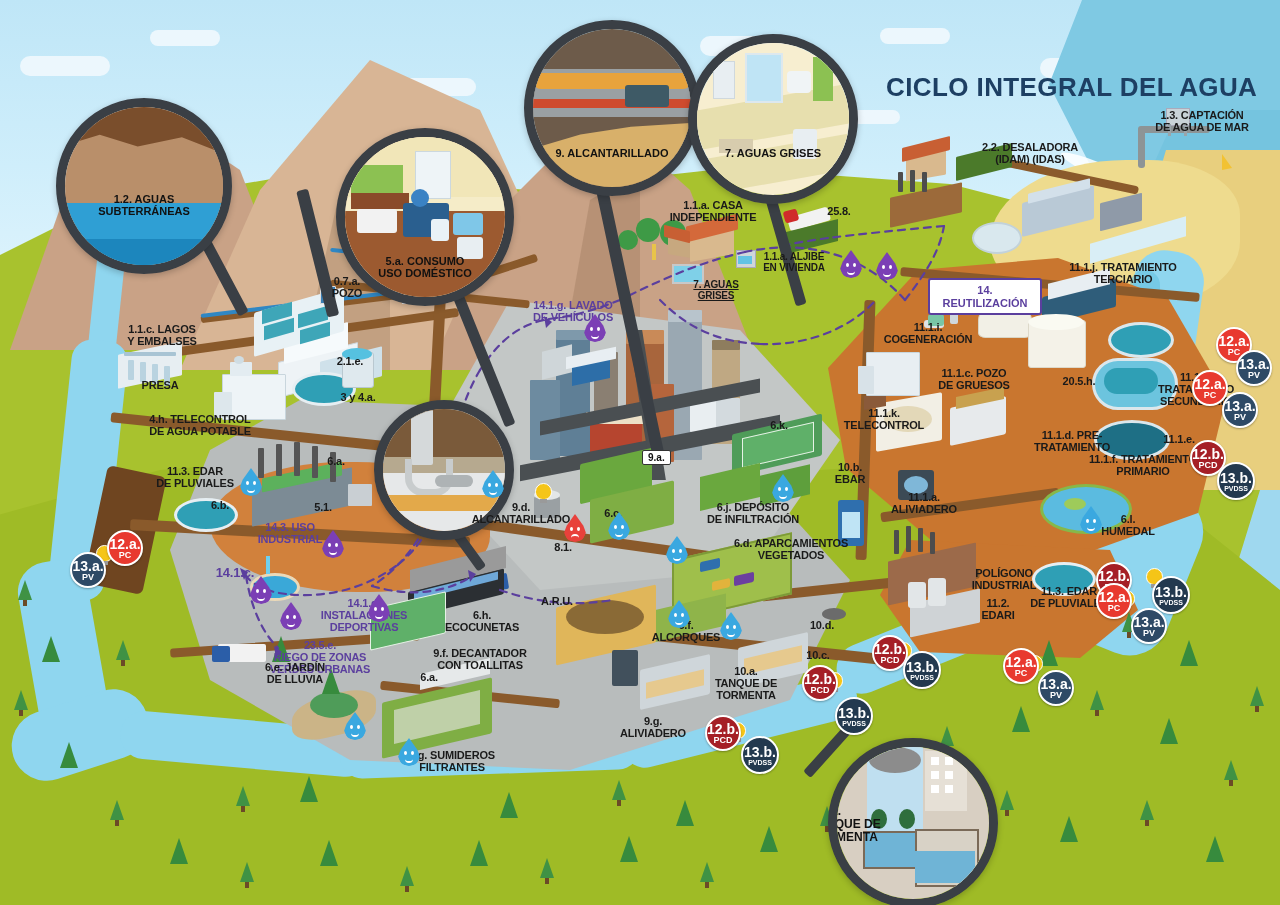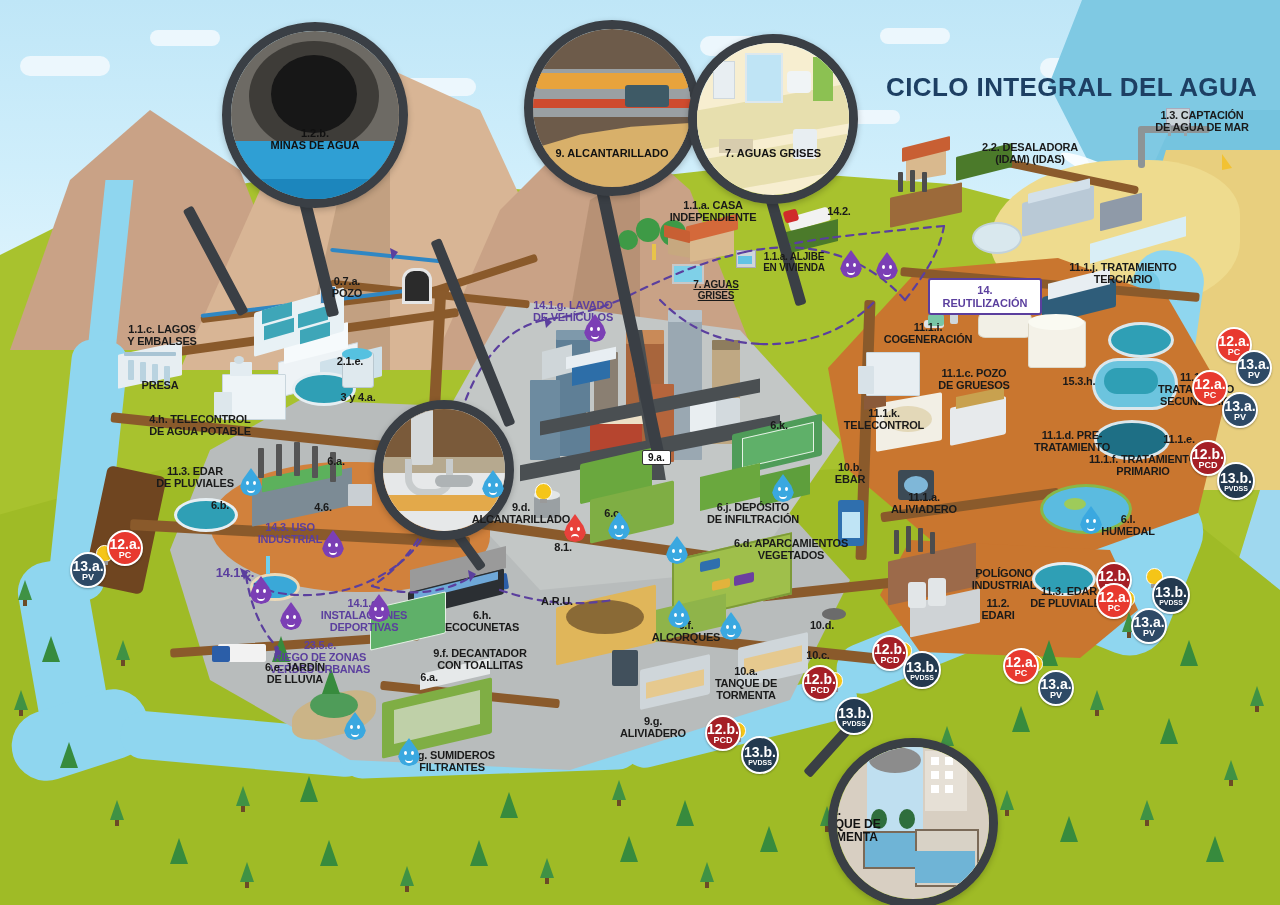--- a/index.html
+++ b/index.html
@@ -441,31 +441,47 @@
   </svg>
 
   <div class="magstem" style="left:182px;top:208px;width:11px;height:120px;transform:rotate(-28deg);"></div>
   <div class="magstem" style="left:296px;top:190px;width:12px;height:130px;transform:rotate(-14deg);"></div>
   <div class="magstem" style="left:430px;top:240px;width:11px;height:200px;transform:rotate(-22deg);"></div>
   <div class="magstem" style="left:594px;top:180px;width:12px;height:290px;transform:rotate(-12deg);"></div>
   <div class="magstem" style="left:760px;top:180px;width:11px;height:130px;transform:rotate(-16deg);"></div>
   <div class="magstem" style="left:436px;top:512px;width:10px;height:70px;transform:rotate(-36deg);"></div>
   <div class="magstem" style="left:842px;top:730px;width:10px;height:60px;transform:rotate(42deg);"></div>
 
-
-  <div class="mag" style="left:222px;top:22px;width:168px;height:168px;">
-    <div style="position:absolute;inset:0;background:#6d6a64;"></div>
-    <div style="position:absolute;left:18px;top:10px;width:130px;height:110px;border-radius:50%;background:#3e3c38;"></div>
-    <div style="position:absolute;left:40px;top:24px;width:86px;height:78px;border-radius:50%;background:#171717;"></div>
-    <div style="position:absolute;left:0;bottom:0;width:100%;height:58px;background:#2f9fd4;"></div>
-    <div style="position:absolute;left:0;bottom:0;width:100%;height:20px;background:#1c86bd;"></div>
-    <div class="magtext" style="top:96px;font-size:11px;">1.2.b.
-MINAS DE AGUA</div>
+  <div class="mag" style="left:56px;top:98px;width:158px;height:158px;">
+    <div style="position:absolute;inset:0;background:#b98f6a;"></div>
+    <div style="position:absolute;left:0;top:0;width:100%;height:66px;background:#7a4e2c;
+                clip-path:polygon(0 0,100% 0,100% 70%,74% 46%,46% 60%,22% 42%,0 58%);"></div>
+    <div style="position:absolute;left:0;bottom:0;width:100%;height:62px;background:#2f9fd4;"></div>
+    <div style="position:absolute;left:0;bottom:0;width:100%;height:26px;background:#1c86bd;"></div>
+    <div class="magtext" style="top:86px;font-size:11px;">1.2. AGUAS
+SUBTERRÁNEAS</div>
   </div>
 
+
+  <div class="mag" style="left:336px;top:128px;width:160px;height:160px;">
+    <div style="position:absolute;inset:0;background:#f5ecc8;"></div>
+    <div style="position:absolute;left:0;top:0;width:100%;height:60px;background:#f1e6b8;"></div>
+    <div style="position:absolute;left:6px;top:28px;width:52px;height:28px;background:#8cc152;"></div>
+    <div style="position:absolute;left:6px;top:56px;width:58px;height:16px;background:#8a4b2a;"></div>
+    <div style="position:absolute;left:70px;top:14px;width:34px;height:46px;background:#eef4f7;border:1px solid #ccd8de;"></div>
+    <div style="position:absolute;left:0;top:74px;width:100%;height:86px;background:#9c5a30;"></div>
+    <div style="position:absolute;left:12px;top:72px;width:40px;height:24px;background:#f2f2f2;border-radius:3px;"></div>
+    <div style="position:absolute;left:58px;top:66px;width:46px;height:34px;background:#2a5f8f;border-radius:3px;"></div>
+    <div style="position:absolute;left:66px;top:52px;width:18px;height:18px;border-radius:50%;background:#3a82c4;"></div>
+    <div style="position:absolute;left:86px;top:82px;width:18px;height:22px;background:#e9f2f7;border-radius:3px;"></div>
+    <div style="position:absolute;left:108px;top:76px;width:30px;height:22px;background:#7fc7e8;border-radius:3px;"></div>
+    <div style="position:absolute;left:112px;top:100px;width:26px;height:22px;background:#e8eef2;border-radius:3px;"></div>
+    <div class="magtext" style="top:118px;font-size:11px;">5.a. CONSUMO
+USO DOMÉSTICO</div>
+  </div>
 
   <div class="mag" style="left:524px;top:20px;width:158px;height:158px;">
     <div style="position:absolute;inset:0;background:#6d5b4a;"></div>
     <div style="position:absolute;left:0;top:40px;width:100%;height:48px;background:#9aa0a3;"></div>
     <div style="position:absolute;left:0;top:44px;width:100%;height:16px;background:#e8a33c;border-radius:8px;"></div>
     <div style="position:absolute;left:0;top:70px;width:100%;height:9px;background:#cf4b2e;"></div>
     <div style="position:absolute;left:92px;top:56px;width:44px;height:22px;background:#3e5a66;border-radius:3px;"></div>
     <div style="position:absolute;left:0;top:94px;width:100%;height:64px;background:#d8b06a;
                 clip-path:polygon(0 40%,30% 18%,62% 6%,100% 0,100% 100%,0 100%);"></div>
     <div class="magtext" style="top:118px;font-size:11px;">9. ALCANTARILLADO</div>
@@ -520,37 +536,37 @@
   <div class="lbl" style="left:1122px;top:110px;width:160px;font-size:11px;">1.3. CAPTACIÓN
 DE AGUA DE MAR</div>
   <div class="lbl" style="left:940px;top:142px;width:180px;font-size:11px;">2.2. DESALADORA
 (IDAM) (IDAS)</div>
   <div class="lbl" style="left:646px;top:200px;width:134px;font-size:11px;">1.1.a. CASA
 INDEPENDIENTE</div>
   <div class="lbl" style="left:734px;top:252px;width:120px;font-size:10px;">1.1.a. ALJIBE
 EN VIVIENDA</div>
   <div class="lbl" style="left:676px;top:280px;width:80px;font-size:10px;text-decoration:underline;">7. AGUAS
 GRISES</div>
-  <div class="lbl" style="left:818px;top:206px;width:42px;font-size:11px;">14.2.</div>
+  <div class="lbl" style="left:818px;top:206px;width:42px;font-size:11px;">25.8.</div>
   <div class="lbl" style="left:316px;top:276px;width:62px;font-size:11px;">0.7.a.
 POZO</div>
   <div class="lbl" style="left:104px;top:324px;width:116px;font-size:11px;">1.1.c. LAGOS
 Y EMBALSES</div>
   <div class="lbl" style="left:130px;top:380px;width:60px;font-size:11px;">PRESA</div>
   <div class="lbl" style="left:326px;top:356px;width:48px;font-size:11px;">2.1.e.</div>
   <div class="lbl" style="left:330px;top:392px;width:56px;font-size:11px;">3 y 4.a.</div>
   <div class="lbl" style="left:124px;top:414px;width:152px;font-size:11px;">4.h. TELECONTROL
 DE AGUA POTABLE</div>
   <div class="lbl" style="left:142px;top:466px;width:106px;font-size:11px;">11.3. EDAR
 DE PLUVIALES</div>
   <div class="lbl pur" style="left:240px;top:522px;width:100px;font-size:11px;">14.3. USO
 INDUSTRIAL</div>
   <div class="lbl" style="left:318px;top:456px;width:36px;font-size:11px;">6.a.</div>
   <div class="lbl" style="left:204px;top:500px;width:32px;font-size:11px;">6.b.</div>
-  <div class="lbl" style="left:306px;top:502px;width:34px;font-size:11px;">4.6.</div>
+  <div class="lbl" style="left:306px;top:502px;width:34px;font-size:11px;">5.1.</div>
   <div class="lbl pur" style="left:514px;top:300px;width:118px;font-size:11px;">14.1.g. LAVADO
 DE VEHÍCULOS</div>
   <div class="lbl" style="left:466px;top:502px;width:110px;font-size:11px;">9.d.
 ALCANTARILLADO</div>
   <div class="lbl" style="left:546px;top:542px;width:34px;font-size:11px;">8.1.</div>
   <div class="lbl" style="left:596px;top:508px;width:34px;font-size:11px;">6.c.</div>
   <div class="whitebox" style="left:642px;top:450px;">9.a.</div>
   <div class="lbl" style="left:762px;top:420px;width:34px;font-size:11px;">6.k.</div>
   <div class="lbl" style="left:692px;top:502px;width:122px;font-size:11px;">6.j. DEPÓSITO
 DE INFILTRACIÓN</div>
@@ -596,21 +612,21 @@
 TELECONTROL</div>
   <div class="lbl" style="left:1018px;top:430px;width:108px;font-size:11px;">11.1.d. PRE-
 TRATAMIENTO</div>
   <div class="lbl" style="left:1072px;top:454px;width:142px;font-size:11px;">11.1.f. TRATAMIENTO
 PRIMARIO</div>
   <div class="lbl" style="left:1134px;top:372px;width:124px;font-size:11px;">11.1.h.
 TRATAMIENTO
 SECUNDARIO</div>
   <div class="lbl" style="left:1040px;top:262px;width:166px;font-size:11px;">11.1.j. TRATAMIENTO
 TERCIARIO</div>
-  <div class="lbl" style="left:1052px;top:376px;width:54px;font-size:11px;">15.3.h.</div>
+  <div class="lbl" style="left:1052px;top:376px;width:54px;font-size:11px;">20.5.h.</div>
   <div class="lbl" style="left:1152px;top:434px;width:54px;font-size:11px;">11.1.e.</div>
   <div class="lbl" style="left:1096px;top:514px;width:64px;font-size:11px;">6.l.
 HUMEDAL</div>
   <div class="lbl" style="left:952px;top:568px;width:104px;font-size:11px;">POLÍGONO
 INDUSTRIAL</div>
   <div class="lbl" style="left:968px;top:598px;width:60px;font-size:11px;">11.2.
 EDARI</div>
   <div class="lbl" style="left:1016px;top:586px;width:106px;font-size:11px;">11.3. EDAR
 DE PLUVIALES</div>
 

